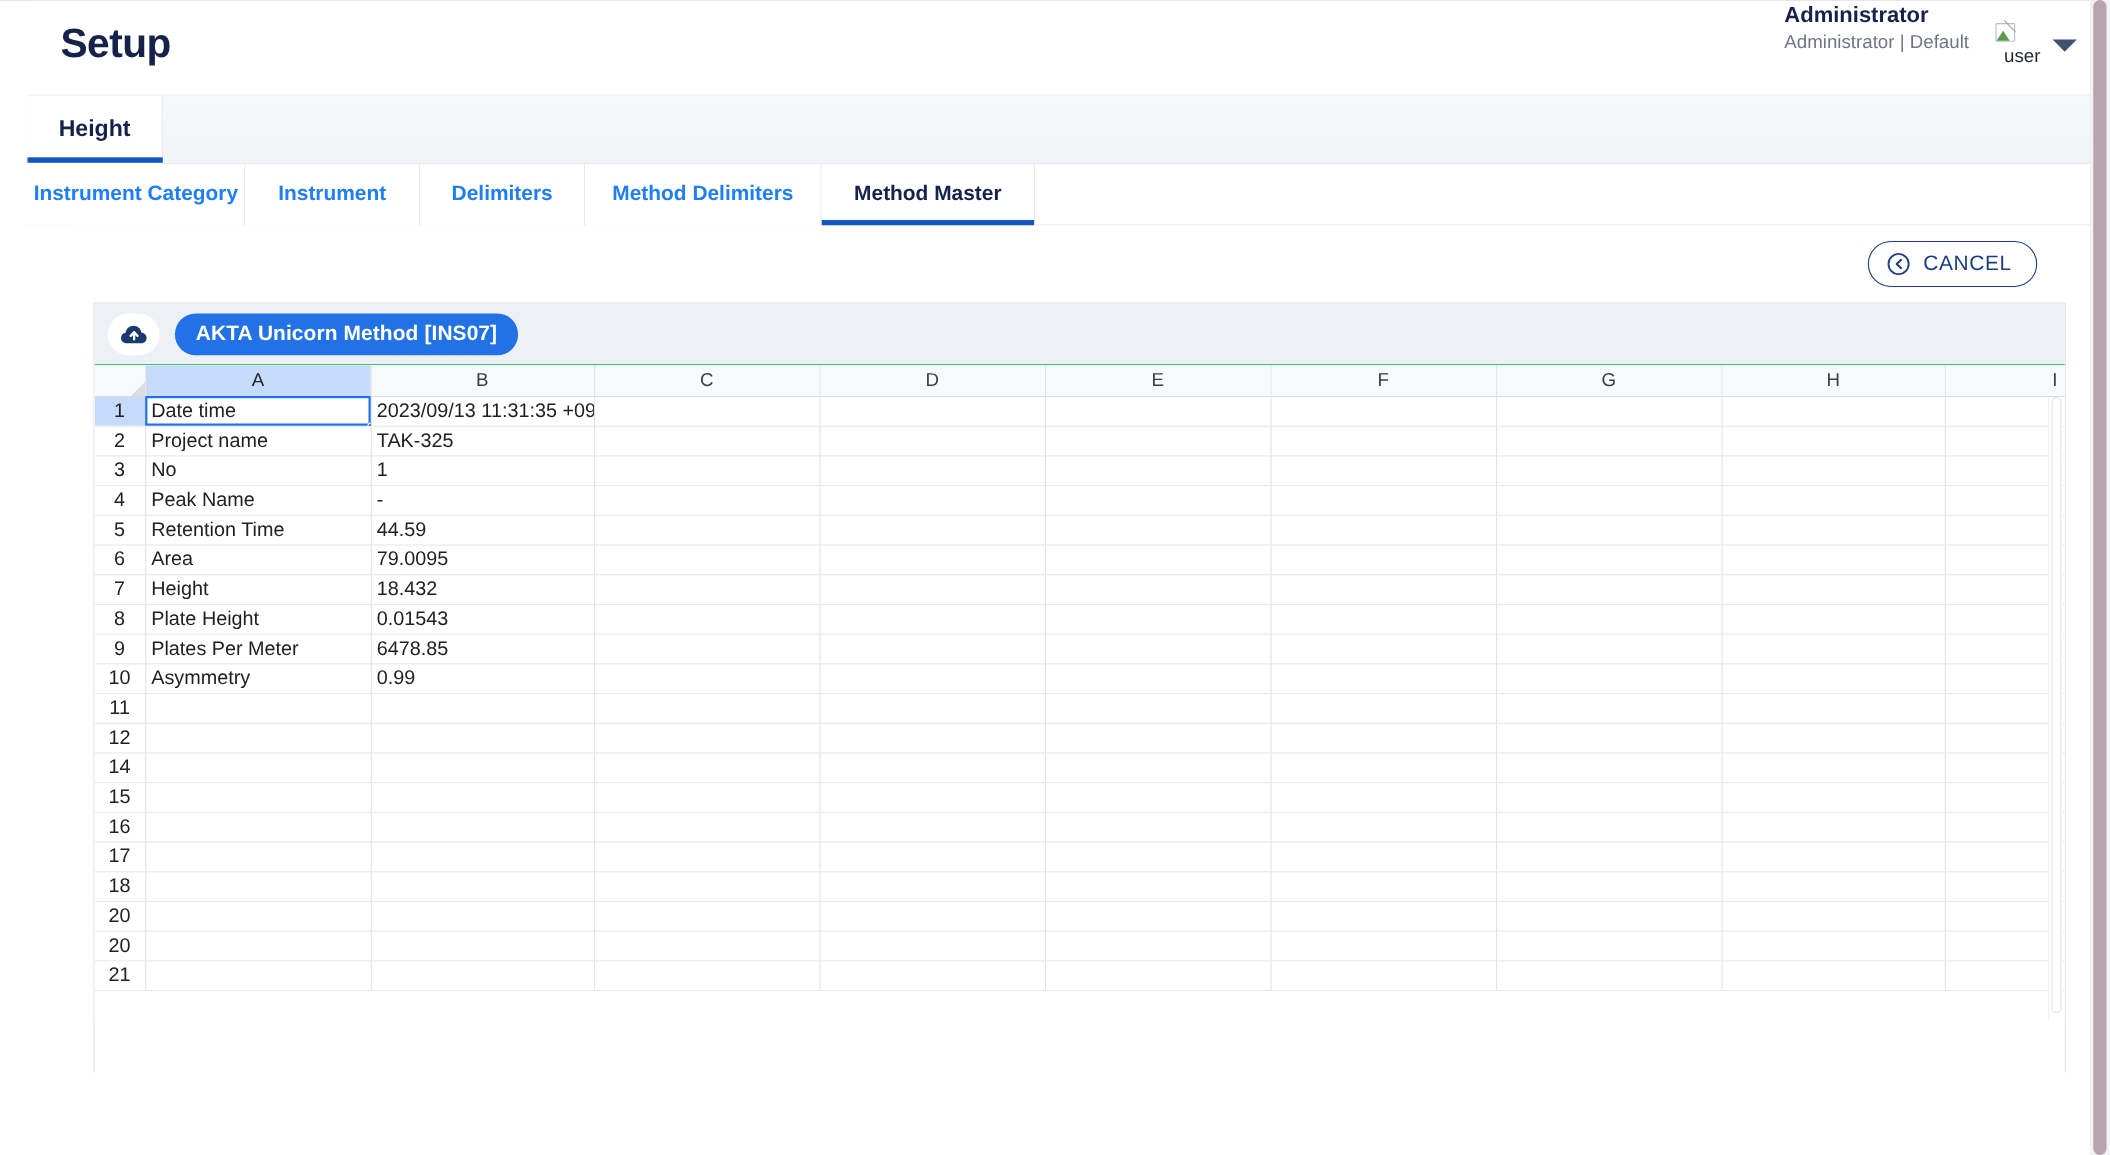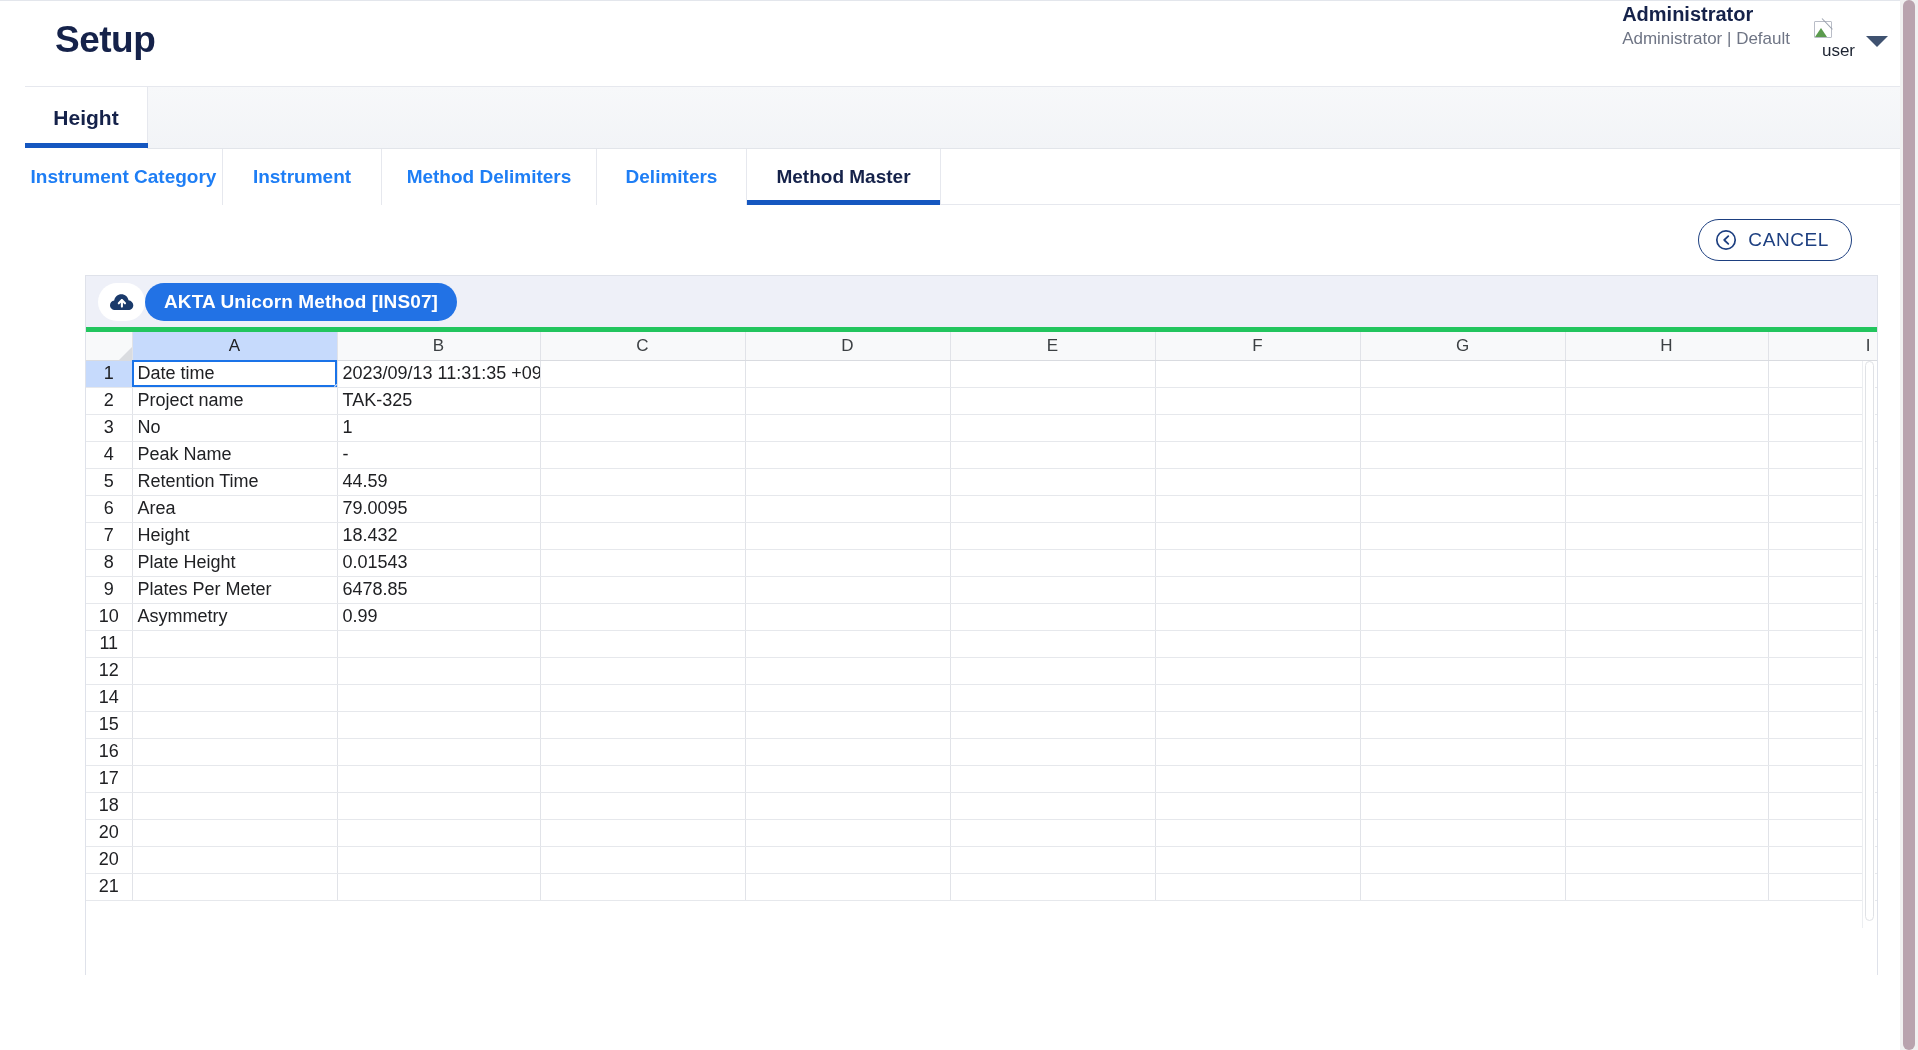--- a/index.html
+++ b/index.html
@@ -178,21 +178,22 @@
     border: 1px solid #dfe2ea;
     border-bottom: none;
     background: #fff;
     height: 700px;
   }
   .sheet-toolbar {
     height: 56px;
     background: #eef0f8;
     display: flex; align-items: center;
     padding-left: 12px;
-    border-bottom: 5px solid #22c55e;
+    gap: 14px;
+    border-bottom: 1px solid #22c55e;
   }
   .upload-btn {
     width: 47px; height: 38px;
     background: #ffffff;
     border-radius: 19px;
     display: flex; align-items: center; justify-content: center;
     cursor: pointer;
     border: none;
   }
   .method-badge {
@@ -357,25 +358,25 @@
     <div class="toptab-underline"></div>
   </div>
 
   <div class="subtabs">
     <div class="subtab" style="width:198px">
       <span class="subtab-label">Instrument Category</span>
     </div>
     <div class="subtab" style="width:159px">
       <span class="subtab-label">Instrument</span>
     </div>
+    <div class="subtab" style="width:150px">
+      <span class="subtab-label">Delimiters</span>
+    </div>
     <div class="subtab" style="width:215px">
       <span class="subtab-label">Method Delimiters</span>
-    </div>
-    <div class="subtab" style="width:150px">
-      <span class="subtab-label">Delimiters</span>
     </div>
     <div class="subtab active" style="width:194px">
       <span class="subtab-label">Method Master</span>
     </div>
   </div>
 
   <div class="content">
 
     <div class="cancel-row">
       <div class="cancel-btn">

